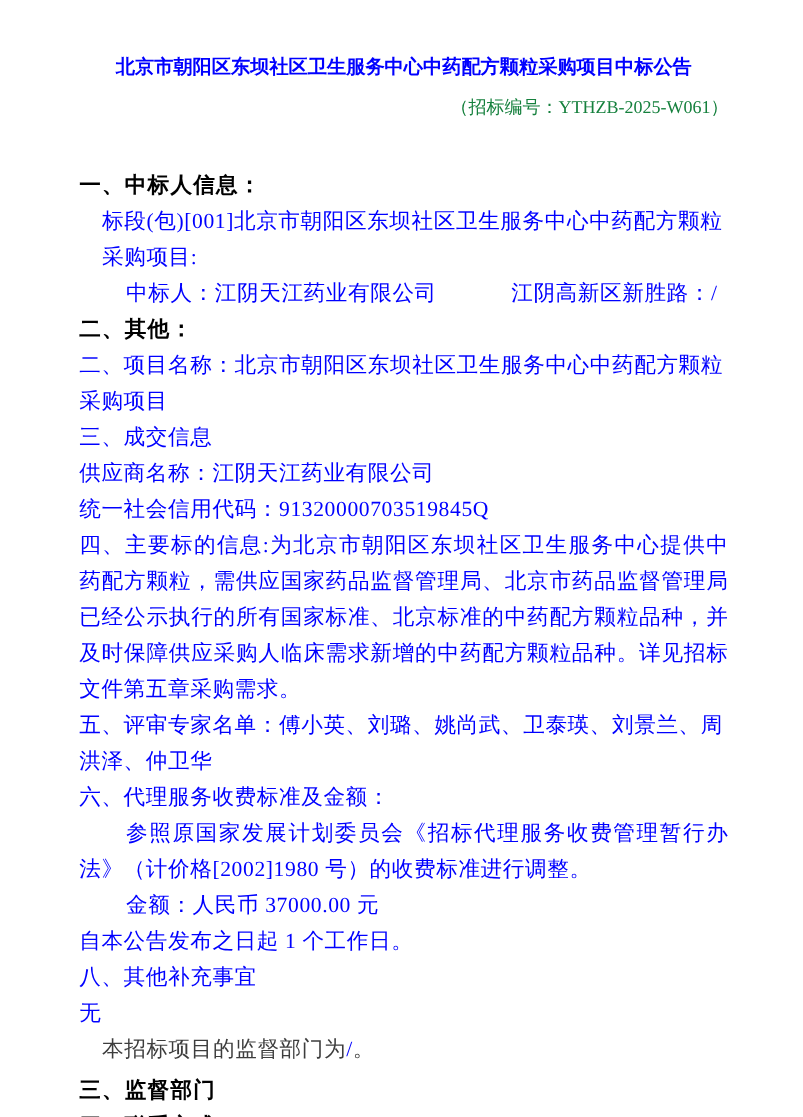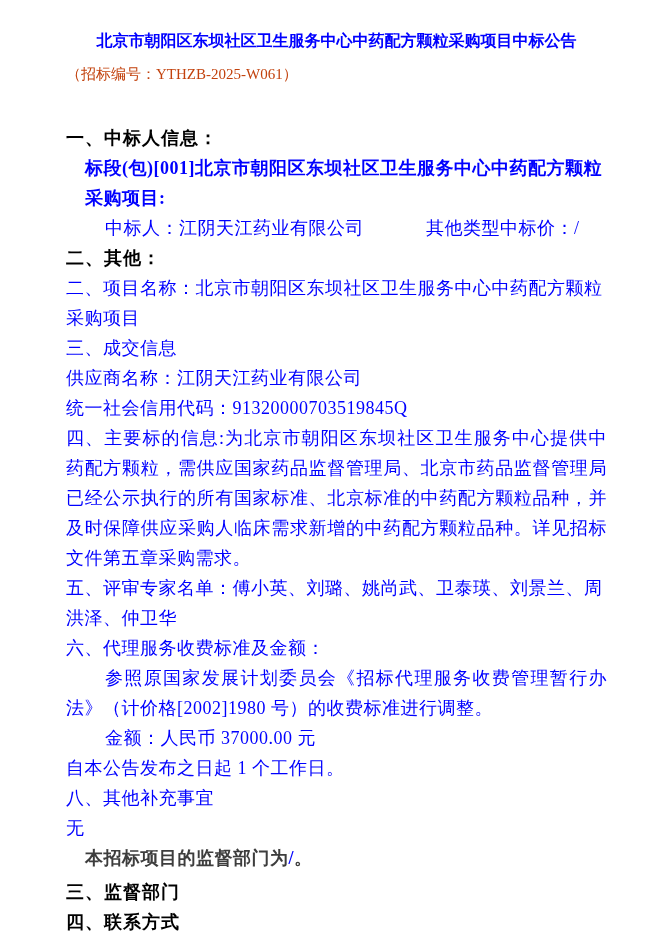--- a/index.html
+++ b/index.html
@@ -8,69 +8,69 @@
     width: 669px;
     height: 931px;
     overflow: hidden;
     font-family: "Liberation Serif", "DejaVu Serif", serif;
     color: #000000;
   }
   .page {
     width: 669px;
     height: 766px;
     background: #ffffff;
-    padding: 30px 62px 0 66px;
+    padding: 46px 62px 0 66px;
   }
   .doc-title {
     text-align: center;
     font-size: 16px;
     font-weight: bold;
     color: #0000ff;
     line-height: 22px;
   }
   .doc-subtitle {
-    text-align: left;
+    text-align: right;
     font-size: 15px;
-    color: #c2410c;
+    color: #15803d;
     line-height: 22px;
     margin-top: 11px;
   }
   .body-text { margin-top: 38px; }
   .line {
     font-size: 18px;
     line-height: 30px;
     letter-spacing: 0.5px;
   }
   .blue { color: #0000ff; }
   .black { color: #3d3d3d; }
   .heading {
     color: #000000;
     font-weight: bold;
     letter-spacing: 1px;
   }
-  .indent-1 { padding-left: 19px; font-weight: bold; }
+  .indent-1 { padding-left: 19px; }
   .indent-2 { padding-left: 39px; }
   .firstline-indent { text-indent: 39px; }
   .justify { text-align: justify; }
   .gap-left { display: inline-block; margin-left: 62px; }
   .mt-sm { margin-top: 4px; }
 </style>
 </head>
 <body>
 
 <div class="page">
 
   <div class="doc-title">北京市朝阳区东坝社区卫生服务中心中药配方颗粒采购项目中标公告</div>
   <div class="doc-subtitle">（招标编号：YTHZB-2025-W061）</div>
 
   <div class="body-text">
 
     <div class="line heading">一、中标人信息：</div>
     <div class="line blue indent-1">标段(包)[001]北京市朝阳区东坝社区卫生服务中心中药配方颗粒采购项目:</div>
-    <div class="line blue indent-2"><span>中标人：江阴天江药业有限公司</span><span class="gap-left">其他类型中标价：/</span></div>
+    <div class="line blue indent-2"><span>中标人：江阴天江药业有限公司</span><span class="gap-left">江阴高新区新胜路：/</span></div>
 
     <div class="line heading">二、其他：</div>
     <div class="line blue">二、项目名称：北京市朝阳区东坝社区卫生服务中心中药配方颗粒采购项目</div>
     <div class="line blue">三、成交信息</div>
     <div class="line blue">供应商名称：江阴天江药业有限公司</div>
     <div class="line blue">统一社会信用代码：91320000703519845Q</div>
     <div class="line blue justify">四、主要标的信息:为北京市朝阳区东坝社区卫生服务中心提供中药配方颗粒，需供应国家药品监督管理局、北京市药品监督管理局已经公示执行的所有国家标准、北京标准的中药配方颗粒品种，并及时保障供应采购人临床需求新增的中药配方颗粒品种。详见招标文件第五章采购需求。</div>
     <div class="line blue">五、评审专家名单：傅小英、刘璐、姚尚武、卫泰瑛、刘景兰、周洪泽、仲卫华</div>
     <div class="line blue">六、代理服务收费标准及金额：</div>
     <div class="line blue justify firstline-indent">参照原国家发展计划委员会《招标代理服务收费管理暂行办法》（计价格[2002]1980 号）的收费标准进行调整。</div>

